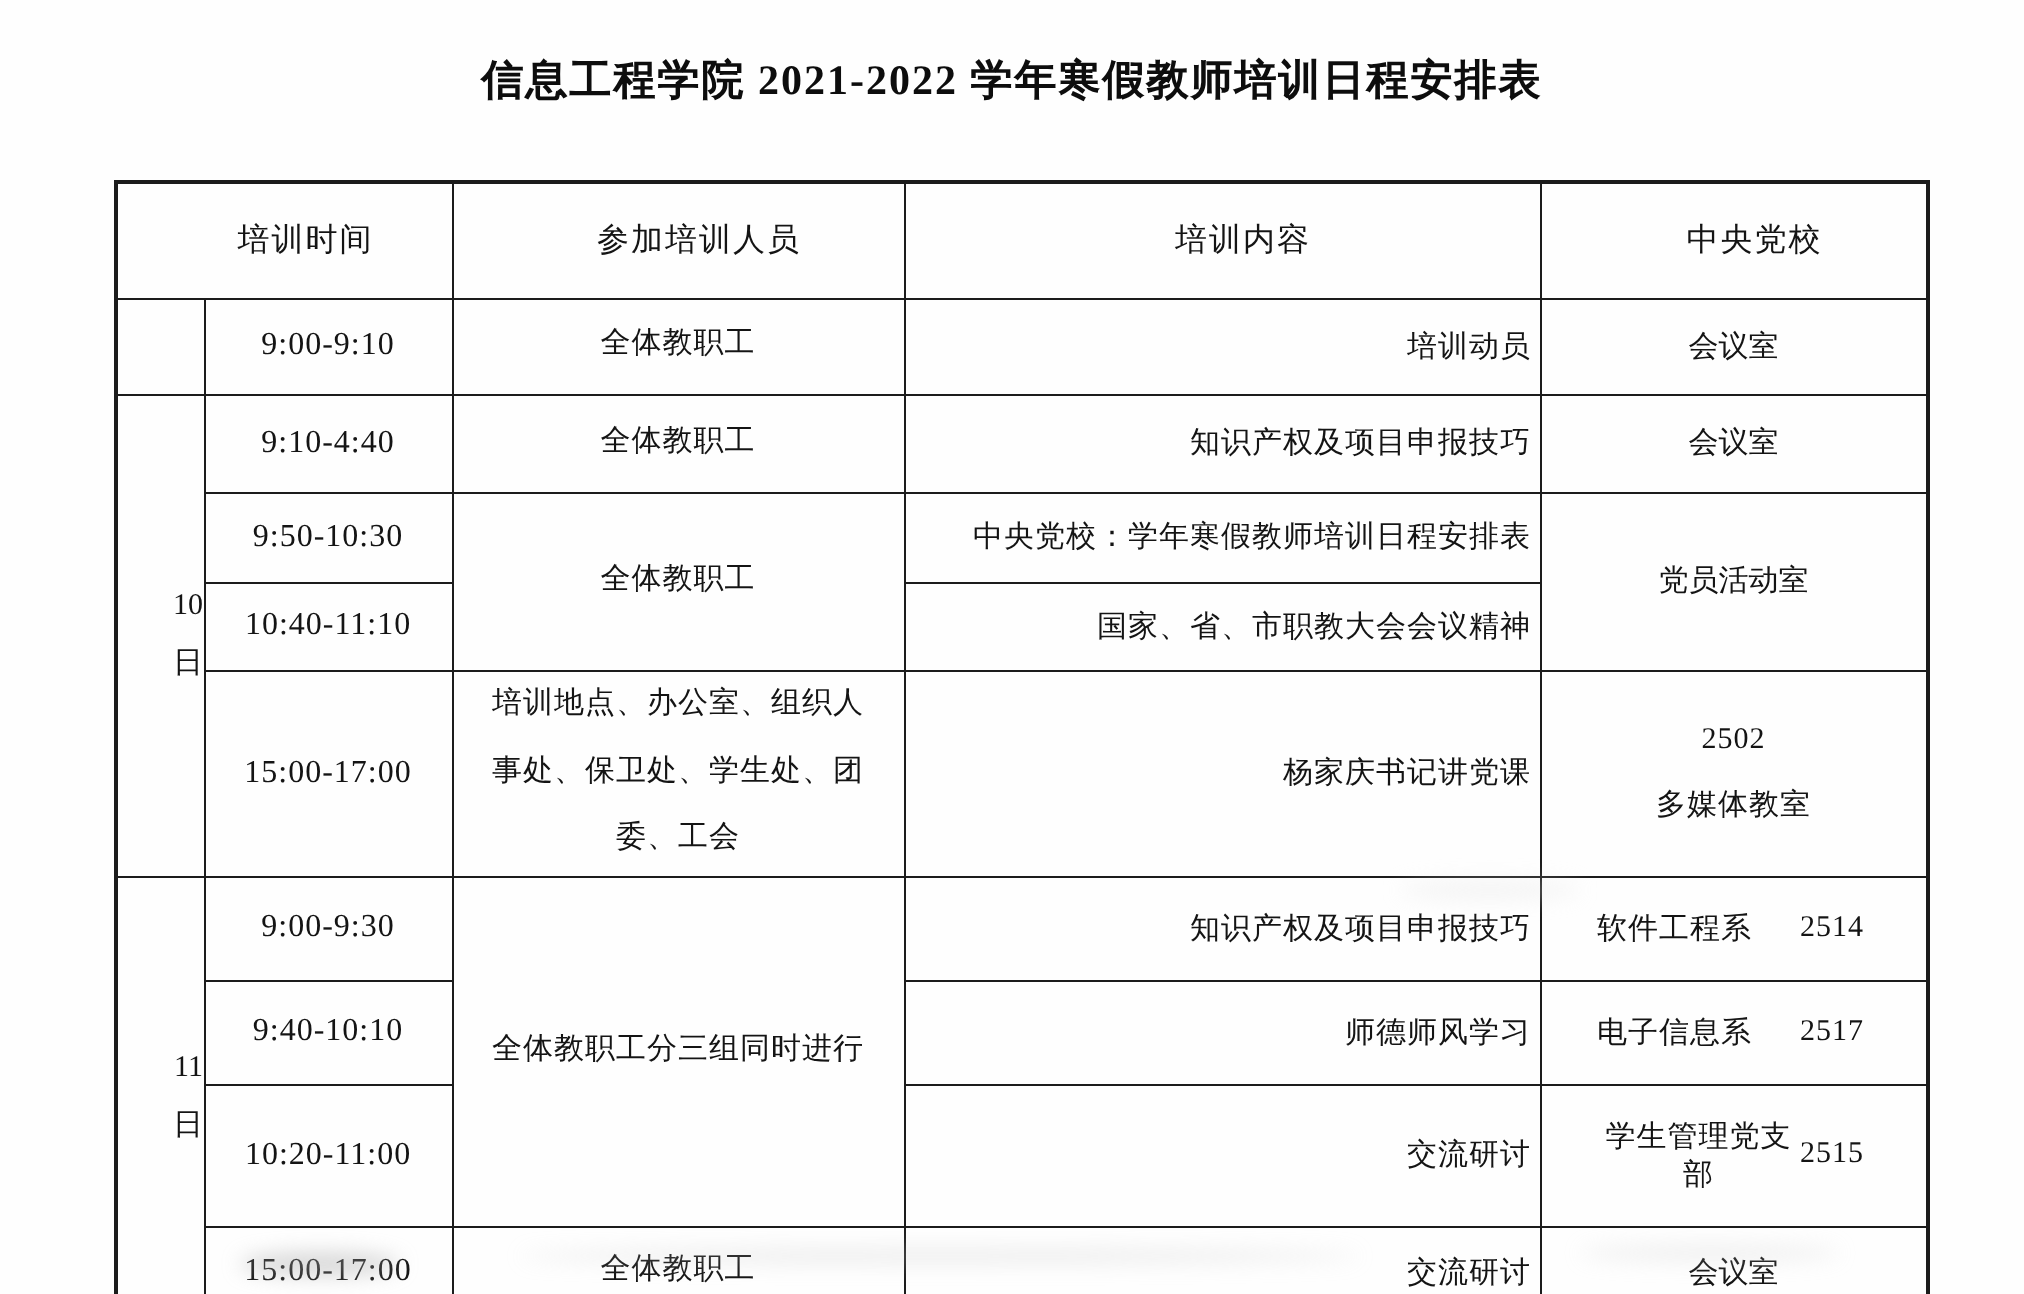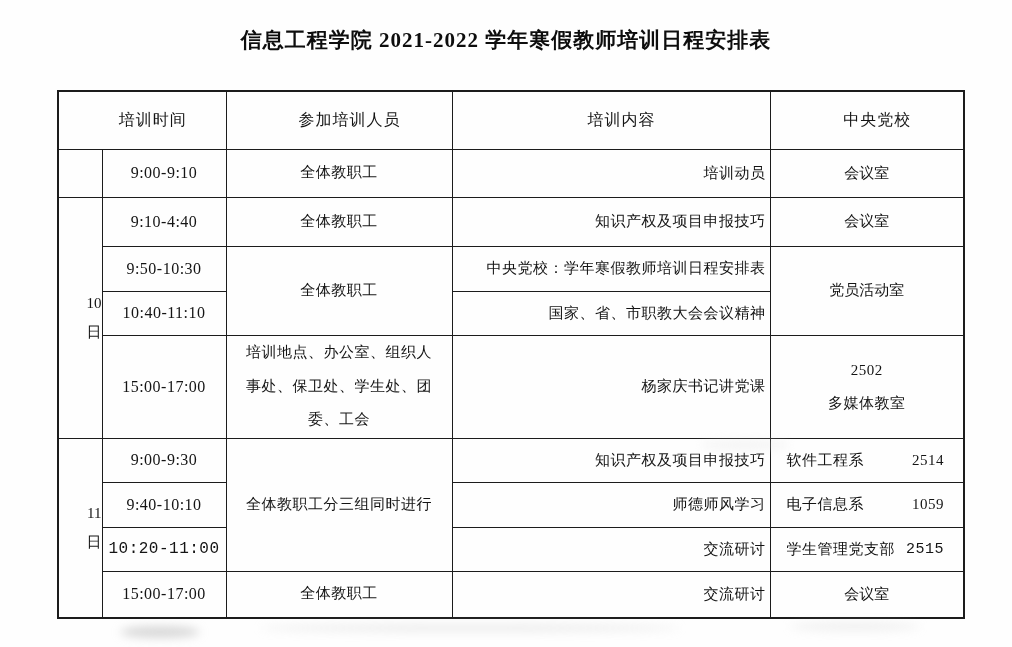--- a/index.html
+++ b/index.html
@@ -43,27 +43,27 @@
   }
   .schedule th { font-size: 16px; letter-spacing: 1px; padding-left: 21px; }
   tr.h-head { height: 58px; }
   tr.h-r1 { height: 48px; }
   tr.h-r2 { height: 49px; }
   tr.h-r3 { height: 45px; }
   tr.h-r4 { height: 44px; }
   tr.h-r5 { height: 103px; }
   tr.h-r6 { height: 44px; }
   tr.h-r7 { height: 45px; }
-  tr.h-r8 { height: 44px; font-family: Liberation Mono, monospace; }
+  tr.h-r8 { height: 44px; }
   tr.h-r9 { height: 47px; }
   td.time-cell { font-size: 16px; letter-spacing: 0.5px; margin-top: 39px; }
   td.content-cell { text-align: right; padding-left: 7px; padding-right: 4px; letter-spacing: 0.5px; }
   td.people-cell { padding: 0 12px; line-height: 2.25; letter-spacing: 0.5px; }
   td.day-cell { line-height: 1.9; font-size: 15px; text-align: right; }
-  td.loc-split { padding: 4px; }
+  td.loc-split { padding: 16px; }
   .loc-flex {
     display: flex;
     justify-content: space-between;
     align-items: center;
     padding: 0 15px 0 12px;
     letter-spacing: 0.5px;
   }
   .loc-two-line { line-height: 2.15; letter-spacing: 0.5px; }
   
   .smudge { position: absolute; border-radius: 50%; filter: blur(5px); }
@@ -153,21 +153,21 @@
         </div>
       </td>
     </tr>
 
     <tr class="h-r7">
       <td class="time-cell">9:40-10:10</td>
       <td class="content-cell">师德师风学习</td>
       <td class="loc-split">
         <div class="loc-flex">
           <span>电子信息系</span>
-          <span>1059</span>
+          <span>2517</span>
         </div>
       </td>
     </tr>
 
     <tr class="h-r8">
       <td class="time-cell">10:20-11:00</td>
       <td class="content-cell">交流研讨</td>
       <td class="loc-split">
         <div class="loc-flex">
           <span>学生管理党支部</span>

